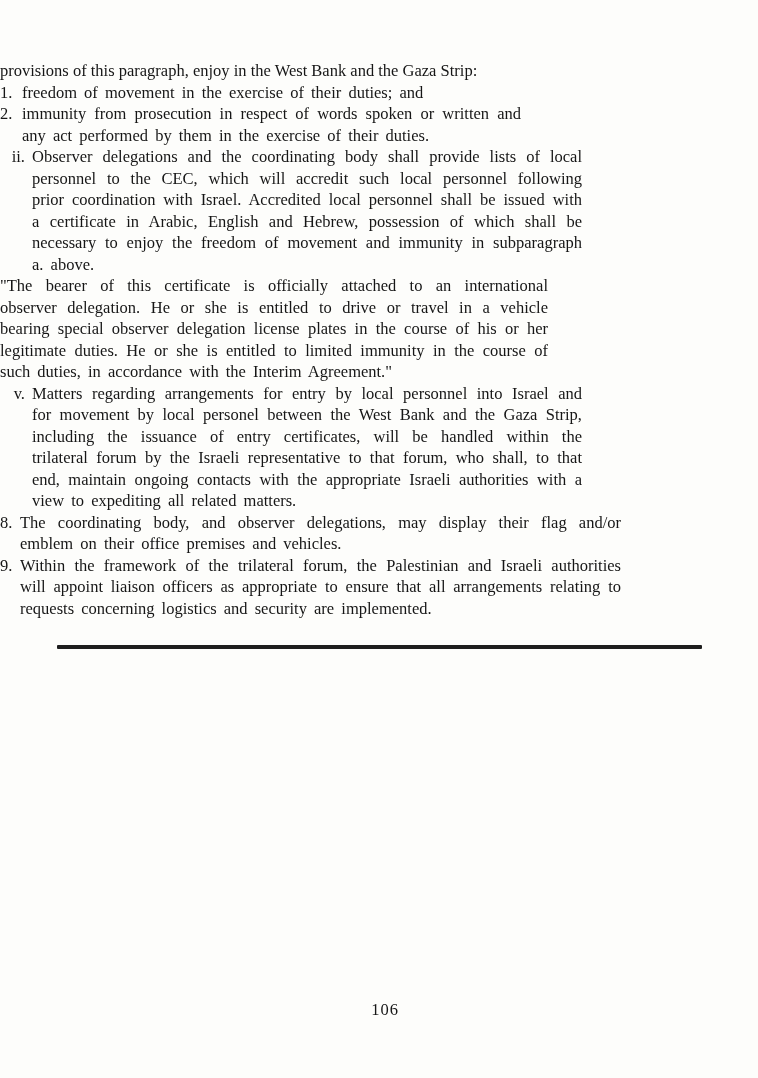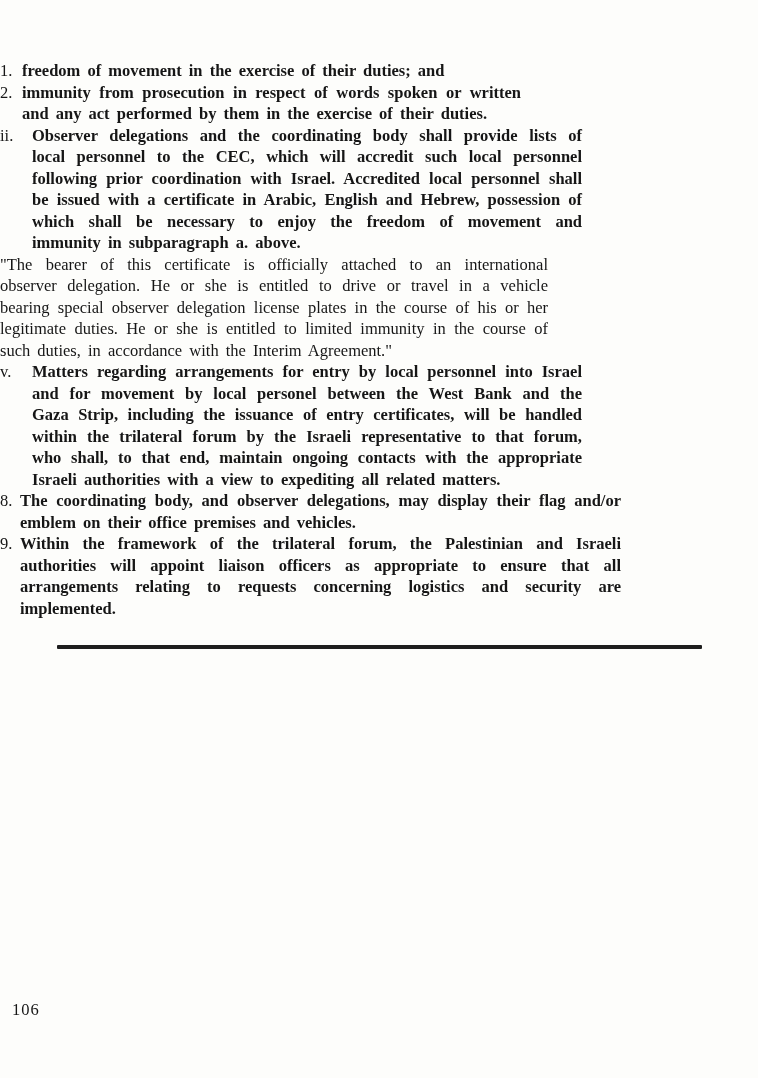--- a/index.html
+++ b/index.html
@@ -33,37 +33,37 @@
     display: flex;
     text-align: justify;
     word-spacing: 3px;
     margin-bottom: 11px;
   }
   .item .lbl {
     flex: 0 0 auto;
   }
   .item .txt {
     flex: 1 1 auto;
-    font-weight: bold;
   }
   
   .sub {
     margin-left: 181px;
     width: 521px;
   }
   .sub .lbl {
     flex: 0 0 22px;
   }
   
   .roman {
     margin-left: 123px;
     width: 582px;
   }
   .roman .lbl {
     flex: 0 0 32px;
+    text-align: right;
     padding-right: 7px;
     box-sizing: border-box;
   }
   
   .mainitem {
     margin-left: 84px;
     width: 621px;
   }
   .mainitem .lbl {
     flex: 0 0 20px;
@@ -81,28 +81,30 @@
     width: 645px;
     height: 4px;
     background: #1e1e1e;
     border-radius: 1px;
   }
   .pageno {
     position: absolute;
     left: 12px;
     right: 0;
     bottom: 58px;
+    text-align: center;
     letter-spacing: 1px;
   }
 </style>
 </head>
 <body>
 
 <div class="page">
 
+  <p class="intro">provisions of this paragraph, enjoy in the West Bank and the Gaza Strip:</p>
 
   <div class="item sub">
     <span class="lbl">1.</span>
     <span class="txt">freedom of movement in the exercise of their duties; and</span>
   </div>
 
   <div class="item sub">
     <span class="lbl">2.</span>
     <span class="txt">immunity from prosecution in respect of words spoken or written and any act performed by them in the exercise of their duties.</span>
   </div>

